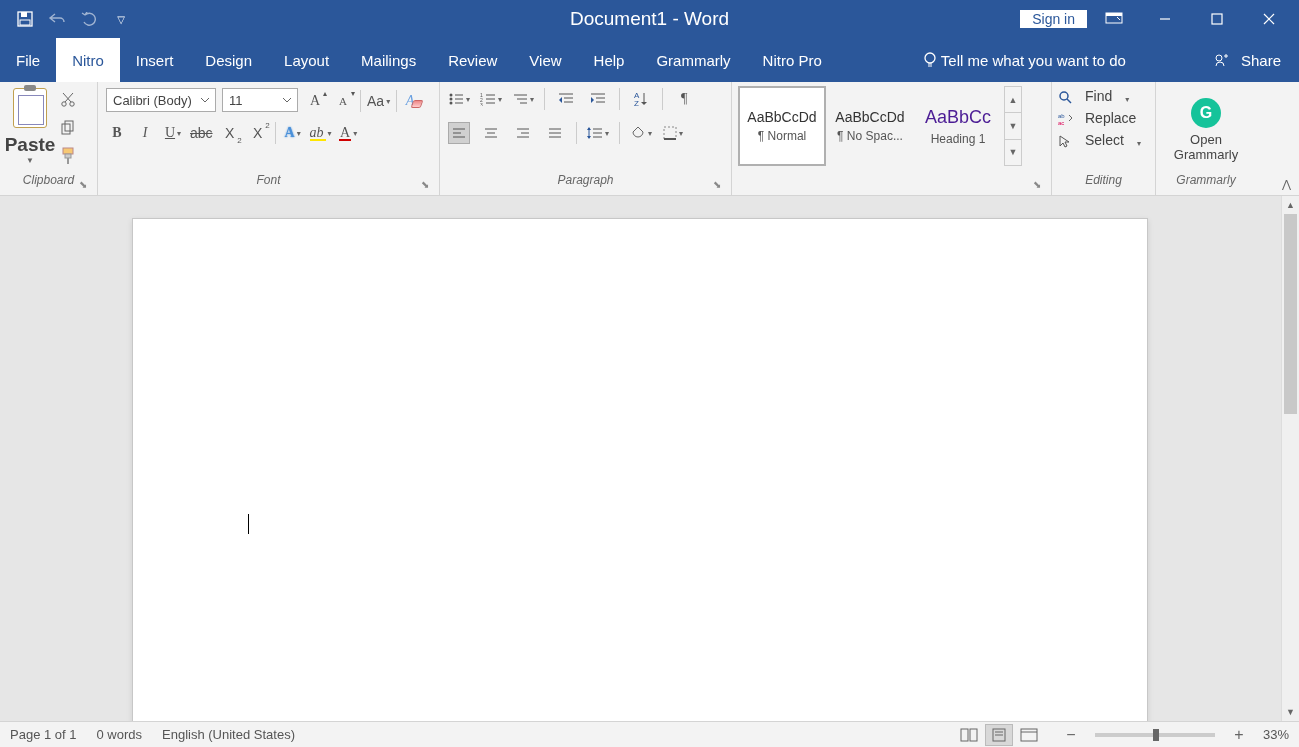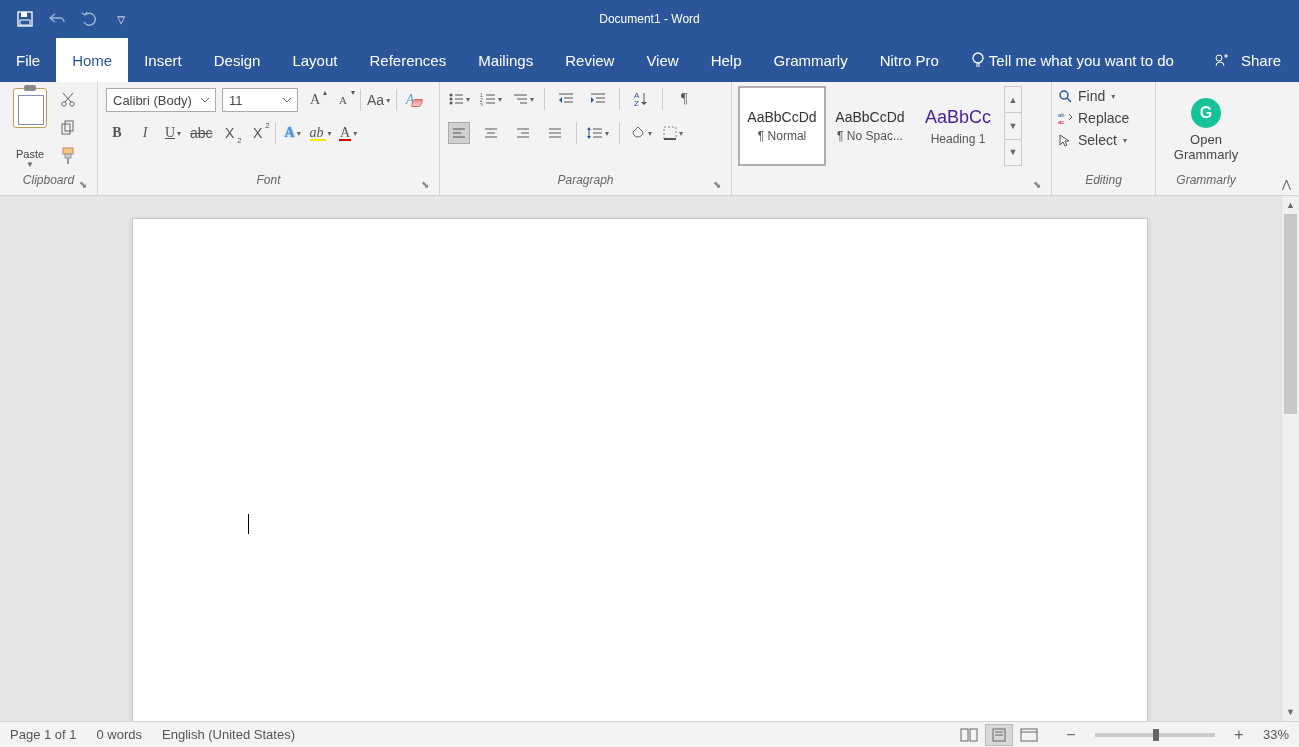--- a/index.html
+++ b/index.html
@@ -2,52 +2,52 @@
 <html><head>
 <meta charset="utf-8">
 <style>
 * { box-sizing: border-box; margin: 0; padding: 0; font-family: "Segoe UI", Tahoma, sans-serif; }
 body { width: 1299px; height: 747px; background: #e6e6e6; overflow: hidden; display: flex; flex-direction: column; font-size: 12px; color: #444; }
 
 
 .titlebar { height: 38px; background: #2b579a; display: flex; align-items: center; color: #fff; position: relative; }
 .qat { display: flex; align-items: center; gap: 14px; padding-left: 16px; }
 .qat .icon { width: 18px; height: 18px; display:flex; align-items:center; justify-content:center; }
-.title-center { position:absolute; left:50%; transform:translateX(-50%); font-size: 12px; color: #fff; }
+.title-center { position:absolute; left:50%; transform:translateX(-50%); font-size: 19px; color: #fff; }
 .title-right { margin-left:auto; display:flex; align-items:center; gap: 0; padding-right: 4px; }
 .signin-btn { background:#fff; color:#2b579a; padding: 1px 12px; font-size:14px; margin-right: 8px; }
 .win-btn { width: 52px; height: 38px; display:flex; align-items:center; justify-content:center; color:#fff; }
 .disp-btn { width: 38px; height:38px; display:flex; align-items:center; justify-content:center; margin-right:6px;}
 
 
 .tabrow { height: 44px; background:#2b579a; display:flex; align-items:stretch; color:#fff; font-size:15px; }
 .tab { padding: 0 16px; display:flex; align-items:center; cursor:pointer; }
 .tab.active { background:#fff; color:#2b579a; }
-.tellme-wrap { display:flex; align-items:center; margin-left: 14px; gap:2px; flex:1;}
+.tellme-wrap { display:flex; align-items:center; margin-left: 14px; gap:2px; flex:1;justify-content:center;}
 .share { margin-left:auto; display:flex; align-items:center; gap:12px; padding:0 18px; }
 
 
 .ribbon { height: 114px; background:#f3f3f3; border-bottom:1px solid #d4d4d4; display:flex; position:relative; }
 .group { border-right: 1px solid #d4d4d4; display:flex; flex-direction:column; position:relative; }
 .group-body { flex:1; display:flex; align-items:flex-start; }
 .group-label { height: 22px; text-align:center; font-size:12px; color:#666; position:relative;font-style:italic; }
 .launcher { position:absolute; right:4px; bottom:2px; width:14px; height:14px; color:#888; font-size:10px;}
 
 
 .clipboard .group-body { padding: 4px 6px 0 6px; gap:4px; }
 .paste-col { display:flex; flex-direction:column; align-items:center; width:48px; }
 .paste-icon { width:34px; height:40px; background:#fff; border:1px solid #c0a050; border-radius:3px; position:relative; margin-top:2px;}
 .paste-icon:before { content:""; position:absolute; left:4px; top:6px; width:24px; height:28px; background:#fff; border:1px solid #88b; }
 .paste-icon:after { content:""; position:absolute; left:10px; top:-4px; width:12px; height:6px; background:#888; border-radius:2px;}
 .clip-small-col { display:flex; flex-direction:column; gap:8px; padding-top:4px; }
 .clip-small { width:20px; height:20px; display:flex; align-items:center; justify-content:center; color:#666;}
 
 
 .font .group-body { flex-direction:column; padding: 6px 8px 0 8px; gap:10px; }
-.font-row { display:flex; align-items:center; gap:6px; }
+.font-row { display:flex; align-items:flex-end; gap:6px; }
 .combo { border:1px solid #ababab; background:#fff; height:24px; display:flex; align-items:center; padding: 0 4px 0 6px; font-size:13px;}
 .combo .chev { margin-left:auto; }
 .font-name { width: 110px; }
 .font-size { width: 76px; }
 .btn { min-width:22px; height:22px; display:flex; align-items:center; justify-content:center; color:#555; position:relative; font-size:14px;}
 .btn sup { font-size:8px; position:absolute; top:-1px; right:-1px;}
 .btn sub { font-size:8px; position:absolute; bottom:-1px; right:-1px;}
 .erase { width:20px; height:16px; transform: skewX(-20deg); background:linear-gradient(#e88, #fcc); border:1px solid #c66; border-radius:2px;}
 .btn .dd { font-size:8px; color:#666; margin-left:2px; }
 .underline-row { border-bottom: 2px solid; padding-bottom:1px; line-height: 10px; display:inline-block; }
@@ -63,21 +63,21 @@
 .style-box { width:88px; border:1px solid transparent; display:flex; flex-direction:column; align-items:center; justify-content:center; padding:2px; }
 .style-box.sel { border:2px solid #b0b0b0; background:#fff; }
 .style-prev { font-size:14px; color:#333; margin-bottom:4px;}
 .style-prev.h1 { color:#4c1d95; font-size:18px; }
 .style-name { font-size:12px; color:#555; white-space:nowrap; overflow:hidden; }
 .gallery-scroll { width:18px; border:1px solid #ccc; display:flex; flex-direction:column; margin-left:2px;}
 .gallery-scroll div { flex:1; display:flex; align-items:center; justify-content:center; font-size:9px; color:#666; border-bottom:1px solid #ccc;}
 
 
 .editing .group-body { flex-direction:column; padding:6px 8px 0 6px; gap:6px; }
-.edit-item { display:flex; align-items:center; gap:6px; font-size:14px; color:#444; }
+.edit-item { display:flex; align-items:flex-end; gap:13px; font-size:14px; color:#444; }
 
 
 .grammarly .group-body { flex-direction:column; align-items:center; justify-content:center; padding:4px 10px 0;}
 .g-circle { width:30px; height:30px; border-radius:50%; background:#15c39a; color:#fff; display:flex; align-items:center; justify-content:center; font-weight:bold; font-size:16px;}
 
 .collapse-caret { position:absolute; right:8px; bottom:4px; color:#666; font-size:11px;}
 
 
 .docarea { flex:1; background:#e6e6e6; position:relative; overflow:hidden; }
 .page { position:absolute; left:132px; top:22px; width:1016px; height:650px; background:#fff; border:1px solid #c7c7c7; box-shadow: 0 2px 6px rgba(0,0,0,0.1); }
@@ -116,29 +116,54 @@
     <span class="icon" style="opacity:.55">
         <svg width="16" height="14" viewBox="0 0 16 14">
           <path d="M4 3 A6 6 0 1 1 3 10 M4 3 L1 1 M4 3 L6 0" fill="none" stroke="#fff" stroke-width="1.4"></path>
         </svg>
       </span>
     <span class="icon" style="font-size:10px;">▽</span>
   </div>
   <div class="title-center">
     <span>Document1</span><span> - Word</span>
   </div>
+  <div class="title-right">
+    <span class="signin-btn">Sign in</span>
+    <span class="disp-btn">
+        <svg width="18" height="14" viewBox="0 0 18 14">
+          <rect x="1" y="1" width="16" height="10" fill="none" stroke="#fff"></rect>
+          <rect x="1" y="1" width="16" height="3" fill="#fff"></rect>
+          <path d="M15 8 L12 5" stroke="#fff"></path>
+        </svg>
+      </span>
+    <span class="win-btn">
+        <svg width="12" height="12">
+          <line x1="1" y1="6" x2="11" y2="6" stroke="#fff" stroke-width="1.2"></line>
+        </svg>
+      </span>
+    <span class="win-btn">
+        <svg width="12" height="12">
+          <rect x="1" y="1" width="10" height="10" fill="none" stroke="#fff" stroke-width="1.2"></rect>
+        </svg>
+      </span>
+    <span class="win-btn">
+        <svg width="12" height="12">
+          <line x1="1" y1="1" x2="11" y2="11" stroke="#fff" stroke-width="1.2"></line>
+          <line x1="11" y1="1" x2="1" y2="11" stroke="#fff" stroke-width="1.2"></line>
+        </svg>
+      </span>
+  </div>
 </div>
 
 <div class="tabrow">
   <div class="tab">File</div>
-  <div class="tab active">Home</div>
+  <div class="tab active">Nitro</div>
   <div class="tab">Insert</div>
   <div class="tab">Design</div>
   <div class="tab">Layout</div>
-  <div class="tab">References</div>
   <div class="tab">Mailings</div>
   <div class="tab">Review</div>
   <div class="tab">View</div>
   <div class="tab">Help</div>
   <div class="tab">Grammarly</div>
   <div class="tab">Nitro Pro</div>
   <div class="tellme-wrap">
     <span>
         <svg width="18" height="18" viewBox="0 0 18 18">
           <circle cx="9" cy="7" r="5" fill="none" stroke="#fff" stroke-width="1.3"></circle>
@@ -159,21 +184,21 @@
     <span>Share</span>
   </div>
 </div>
 
 <div class="ribbon">
 
   <div class="group clipboard" style="width:98px;">
     <div class="group-body">
       <div class="paste-col">
         <div class="paste-icon"></div>
-        <div style="margin-top:20px;font-size:11px;">Paste</div>
+        <div style="margin-top:6px;font-size:19px;font-weight:bold;">Paste</div>
         <div style="font-size:8px;color:#666;">▼</div>
       </div>
       <div class="clip-small-col">
         <span class="clip-small">
             <svg width="16" height="16" viewBox="0 0 16 16">
               <circle cx="4" cy="12" r="2.2" fill="none" stroke="#666"></circle>
               <circle cx="12" cy="12" r="2.2" fill="none" stroke="#666"></circle>
               <line x1="5" y1="10" x2="13" y2="1" stroke="#666"></line>
               <line x1="11" y1="10" x2="3" y2="1" stroke="#666"></line>
             </svg>

